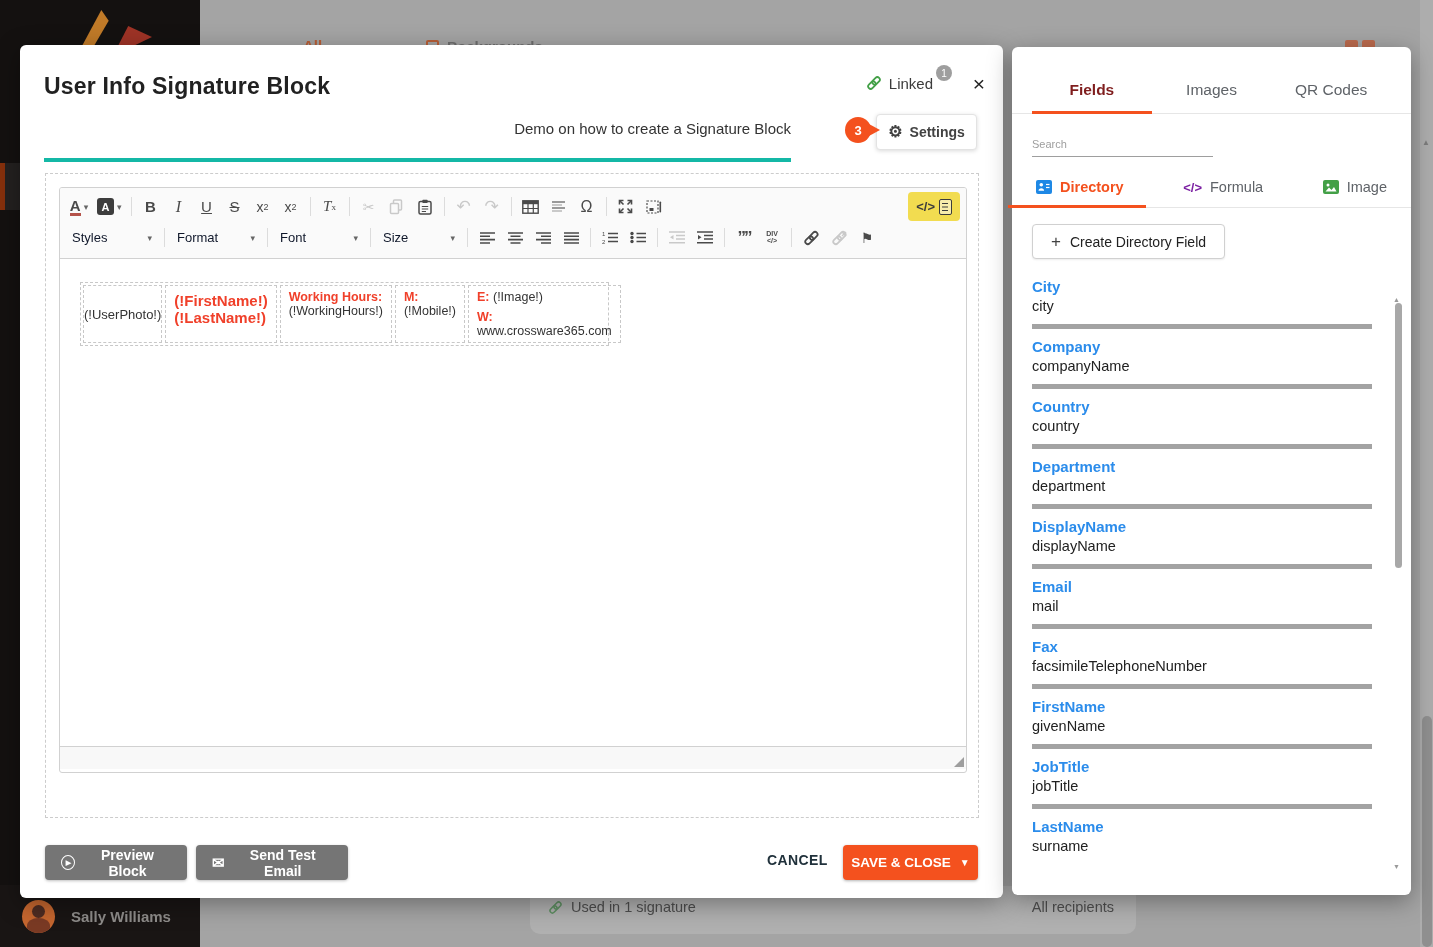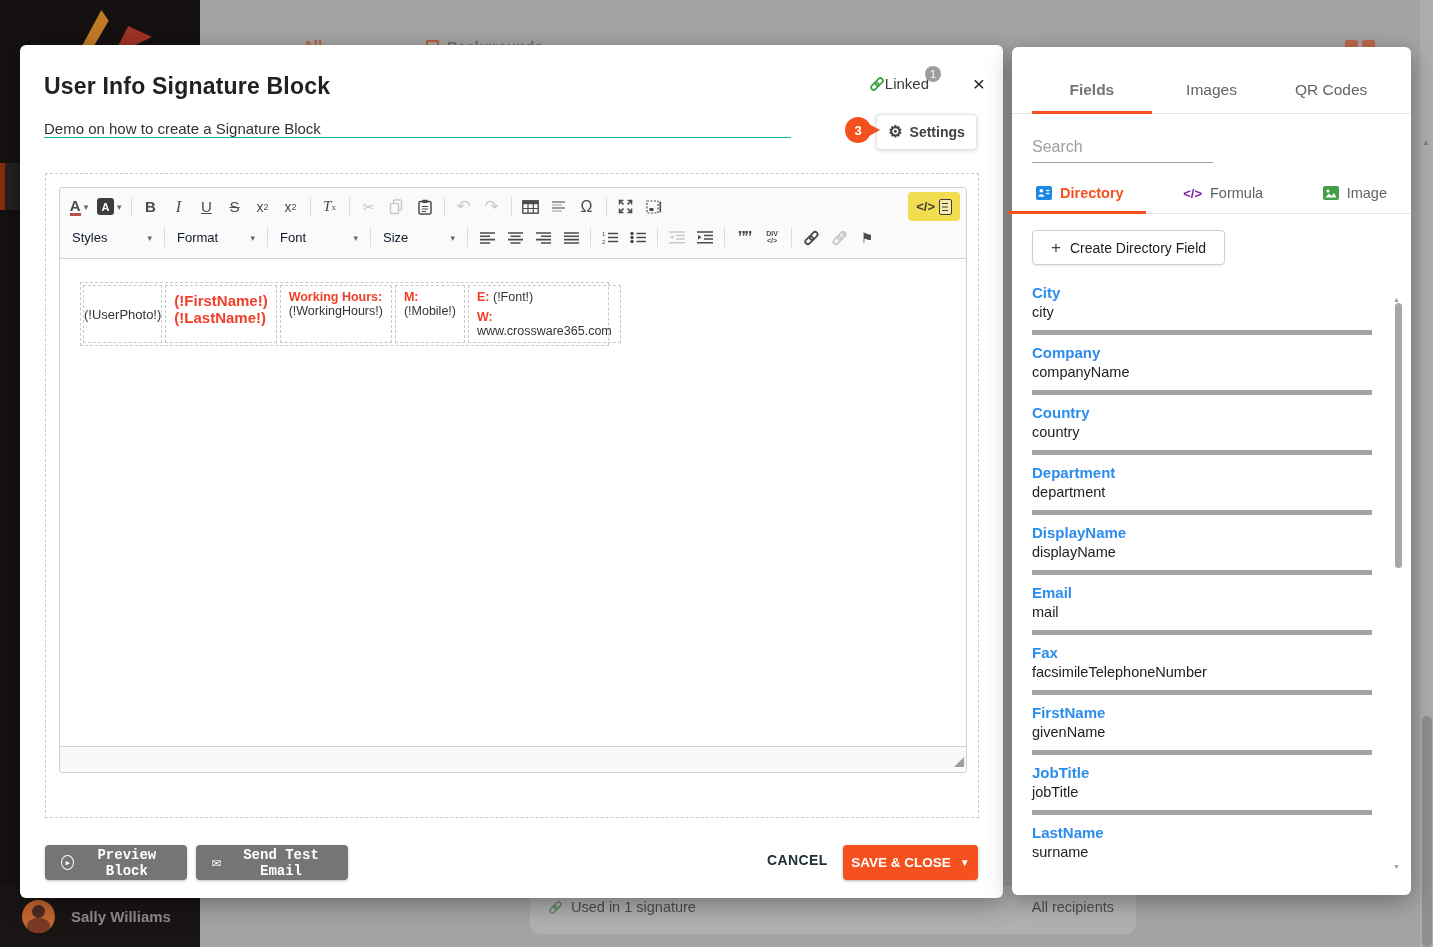--- a/index.html
+++ b/index.html
@@ -31,26 +31,26 @@
   .bk-card .lft { display:flex; align-items:flex-end; gap:8px; color:#4d4d4d; font-size:14.5px; }
   .bk-card .rgt { color:#4d4d4d; font-size:14.5px; }
   .pg-scroll { position:absolute; right:0; top:0; width:13px; height:947px; background:#adadad; }
   .pg-up { position:absolute; right:3px; top:138px; color:#7c7c7c; font-size:8px; }
   .pg-thumb { position:absolute; right:1px; top:716px; width:10px; height:231px; background:#8f8f8f; border-radius:5px; }
 
   
   .modal { position:absolute; left:20px; top:45px; width:983px; height:853px; background:#fff; border-radius:6px;
     box-shadow:0 6px 24px rgba(0,0,0,.35); }
   .m-title { position:absolute; left:24px; top:28px; font-size:23px; font-weight:700; color:#212121; letter-spacing:.2px; }
-  .m-linked { position:absolute; right:58px; top:30px; display:flex; align-items:flex-end; gap:0; font-size:15px; color:#3c3c3c; }
+  .m-linked { position:absolute; right:47px; top:30px; display:flex; align-items:flex-start; gap:7px; font-size:15px; color:#3c3c3c; }
   .m-linked .badge { position:relative; top:-10px; left:-4px; width:16px; height:16px; border-radius:50%; background:#9e9e9e; color:#fff;
     font-size:10px; display:flex; align-items:center; justify-content:center; }
   .m-close { position:absolute; right:18px; top:28px; font-size:21px; color:#222; cursor:pointer; line-height:1; }
-  .m-desc { position:absolute; left:24px; top:75px; width:747px; border-bottom:1px solid #14b8a6; padding-bottom:0;
-    font-size:15px; color:#333; }
+  .m-desc { position:absolute; left:24px; top:75px; width:747px; border-bottom:4px solid #14b8a6; padding-bottom:21px;
+    font-size:15px; color:#333;text-align:right; }
   .callout { position:absolute; left:825px; top:72px; width:26px; height:26px; background:#F4511E; border-radius:50%;
     color:#fff; font-size:13px; font-weight:700; display:flex; align-items:center; justify-content:center; z-index:3; }
   .callout::after { content:""; position:absolute; right:-9px; top:7px; border-left:11px solid #F4511E;
     border-top:6px solid transparent; border-bottom:6px solid transparent; }
   .m-settings { position:absolute; left:856px; top:69px; width:101px; height:36px; background:#fff; border:1px solid #e3e3e3;
     border-radius:4px; box-shadow:0 1px 4px rgba(0,0,0,.15); display:flex; align-items:center; justify-content:center; gap:7px;
     font-size:14px; font-weight:600; color:#424242; cursor:pointer; }
   .gear { font-size:16px; line-height:1; }
 
   
@@ -93,37 +93,37 @@
   .sig-col { flex:1; display:flex; gap:3px; }
   .sig-cell { border:1px dashed #c8c8c8; padding:4px 8px; font-size:12.5px; color:#333; }
   .sig-name { font-size:15px; font-weight:700; color:#F0402A; padding:6px 8px; }
   .red-b { color:#F0402A; font-weight:700; }
   .cke-foot { height:23px; background:#f8f8f8; border-top:1px solid #d1d1d1; position:relative; }
   .resize { position:absolute; right:2px; bottom:2px; width:0; height:0; border-left:10px solid transparent; border-bottom:10px solid #9e9e9e; }
 
   
   .btn-grey { position:absolute; top:800px; height:35px; background:#757575; border:none; border-radius:4px; color:#fff;
     font-size:14px; font-weight:700; display:flex; align-items:center; gap:9px; padding:0 16px; cursor:pointer;
-    box-shadow:0 1px 3px rgba(0,0,0,.25); font-family:Liberation Mono, monospace; }
+    box-shadow:0 1px 3px rgba(0,0,0,.25); font-family:Liberation Sans, sans-serif; }
   .play-ic { width:15px; height:15px; border:1.7px solid #fff; border-radius:50%; display:flex; align-items:center; justify-content:center; font-size:7px; padding-left:1px; }
   .env-ic { font-size:15px; }
   .m-cancel { position:absolute; left:747px; top:807px; font-size:14px; font-weight:700; color:#20313b; letter-spacing:.4px; cursor:pointer; }
   .btn-save { position:absolute; left:823px; top:800px; width:135px; height:35px; background:#F4511E; border:none; border-radius:4px;
     color:#fff; font-size:13.5px; font-weight:700; display:flex; align-items:center; justify-content:center; gap:9px; cursor:pointer;
     box-shadow:0 1px 3px rgba(0,0,0,.3); font-family:"Liberation Sans", sans-serif; }
   .btn-save .caret2 { font-size:10px; }
 
   
   .panel { position:absolute; left:1012px; top:47px; width:399px; height:848px; background:#fff; border-radius:6px;
     box-shadow:0 6px 24px rgba(0,0,0,.35); }
   .p-tabs { display:flex; padding:0 20px; border-bottom:1px solid #e6e6e6; height:67px; align-items:flex-end; }
   .p-tab { flex:1; text-align:center; font-size:15.5px; color:#5f6368; padding-bottom:14px; cursor:pointer; position:relative; }
-  .p-tab.active { color:#737373; font-weight:600; }
+  .p-tab.active { color:#7f1d1d; font-weight:600; }
   .p-tab.active::after { content:""; position:absolute; left:0; right:0; bottom:-1px; height:3px; background:#F4511E; }
-  .p-search { margin:20px 20px 0 20px; width:181px; border:none; border-bottom:1px solid #9e9e9e; font-size:16px; padding:4px 0 6px 0;
+  .p-search { margin:20px 20px 0 20px; width:181px; border:none; border-bottom:1px solid #9e9e9e; font-size:11px; padding:4px 0 6px 0;
     color:#a16207; outline:none; font-family:"Liberation Sans", sans-serif; background:transparent; }
   .p-search::placeholder { color:#9e9e9e; }
   .p-subtabs { display:flex; margin-top:22px; padding:0 20px; border-bottom:1px solid #e6e6e6; justify-content:space-between; }
   .p-subtab { display:flex; align-items:center; gap:8px; font-size:14.5px; color:#5f6368; padding:0 4px 12px 4px; cursor:pointer; position:relative; }
   .p-subtab.active { color:#F4511E; font-weight:600; }
   .p-subtab.active::after { content:""; position:absolute; left:-24px; right:-18px; bottom:-1px; height:3px; background:#F4511E; }
   .formula-ic { color:#7B1FA2; font-weight:800; font-size:13px; }
   .p-create { margin:16px 20px 0 20px; height:35px; width:193px; background:#fff; border:1px solid #d0d0d0; border-radius:4px;
     font-size:14px; color:#212121; display:flex; align-items:center; justify-content:center; gap:9px; cursor:pointer;
     box-shadow:0 1px 2px rgba(0,0,0,.08); font-family:"Liberation Sans", sans-serif; }
@@ -415,21 +415,21 @@
         </div>
 
         <div class="cke-body">
           <div class="sig-table">
             <div class="sig-photo">(!UserPhoto!)</div>
             <div class="sig-col">
               <div class="sig-cell sig-name">(!FirstName!) (!LastName!)</div>
               <div class="sig-cell"><span class="red-b">Working Hours:</span> <span>(!WorkingHours!)</span></div>
               <div class="sig-cell"><span class="red-b">M:</span> <span>(!Mobile!)</span></div>
               <div class="sig-cell">
-                <div><span class="red-b">E:</span> <span>(!Font!)</span></div>
+                <div><span class="red-b">E:</span> <span>(!Image!)</span></div>
                 <div style="margin-top:6px"><span class="red-b">W:</span> <span>www.crossware365.com</span></div>
               </div>
             </div>
           </div>
         </div>
         <div class="cke-foot">
           <span class="resize"></span>
         </div>
       </div>
     </div>

